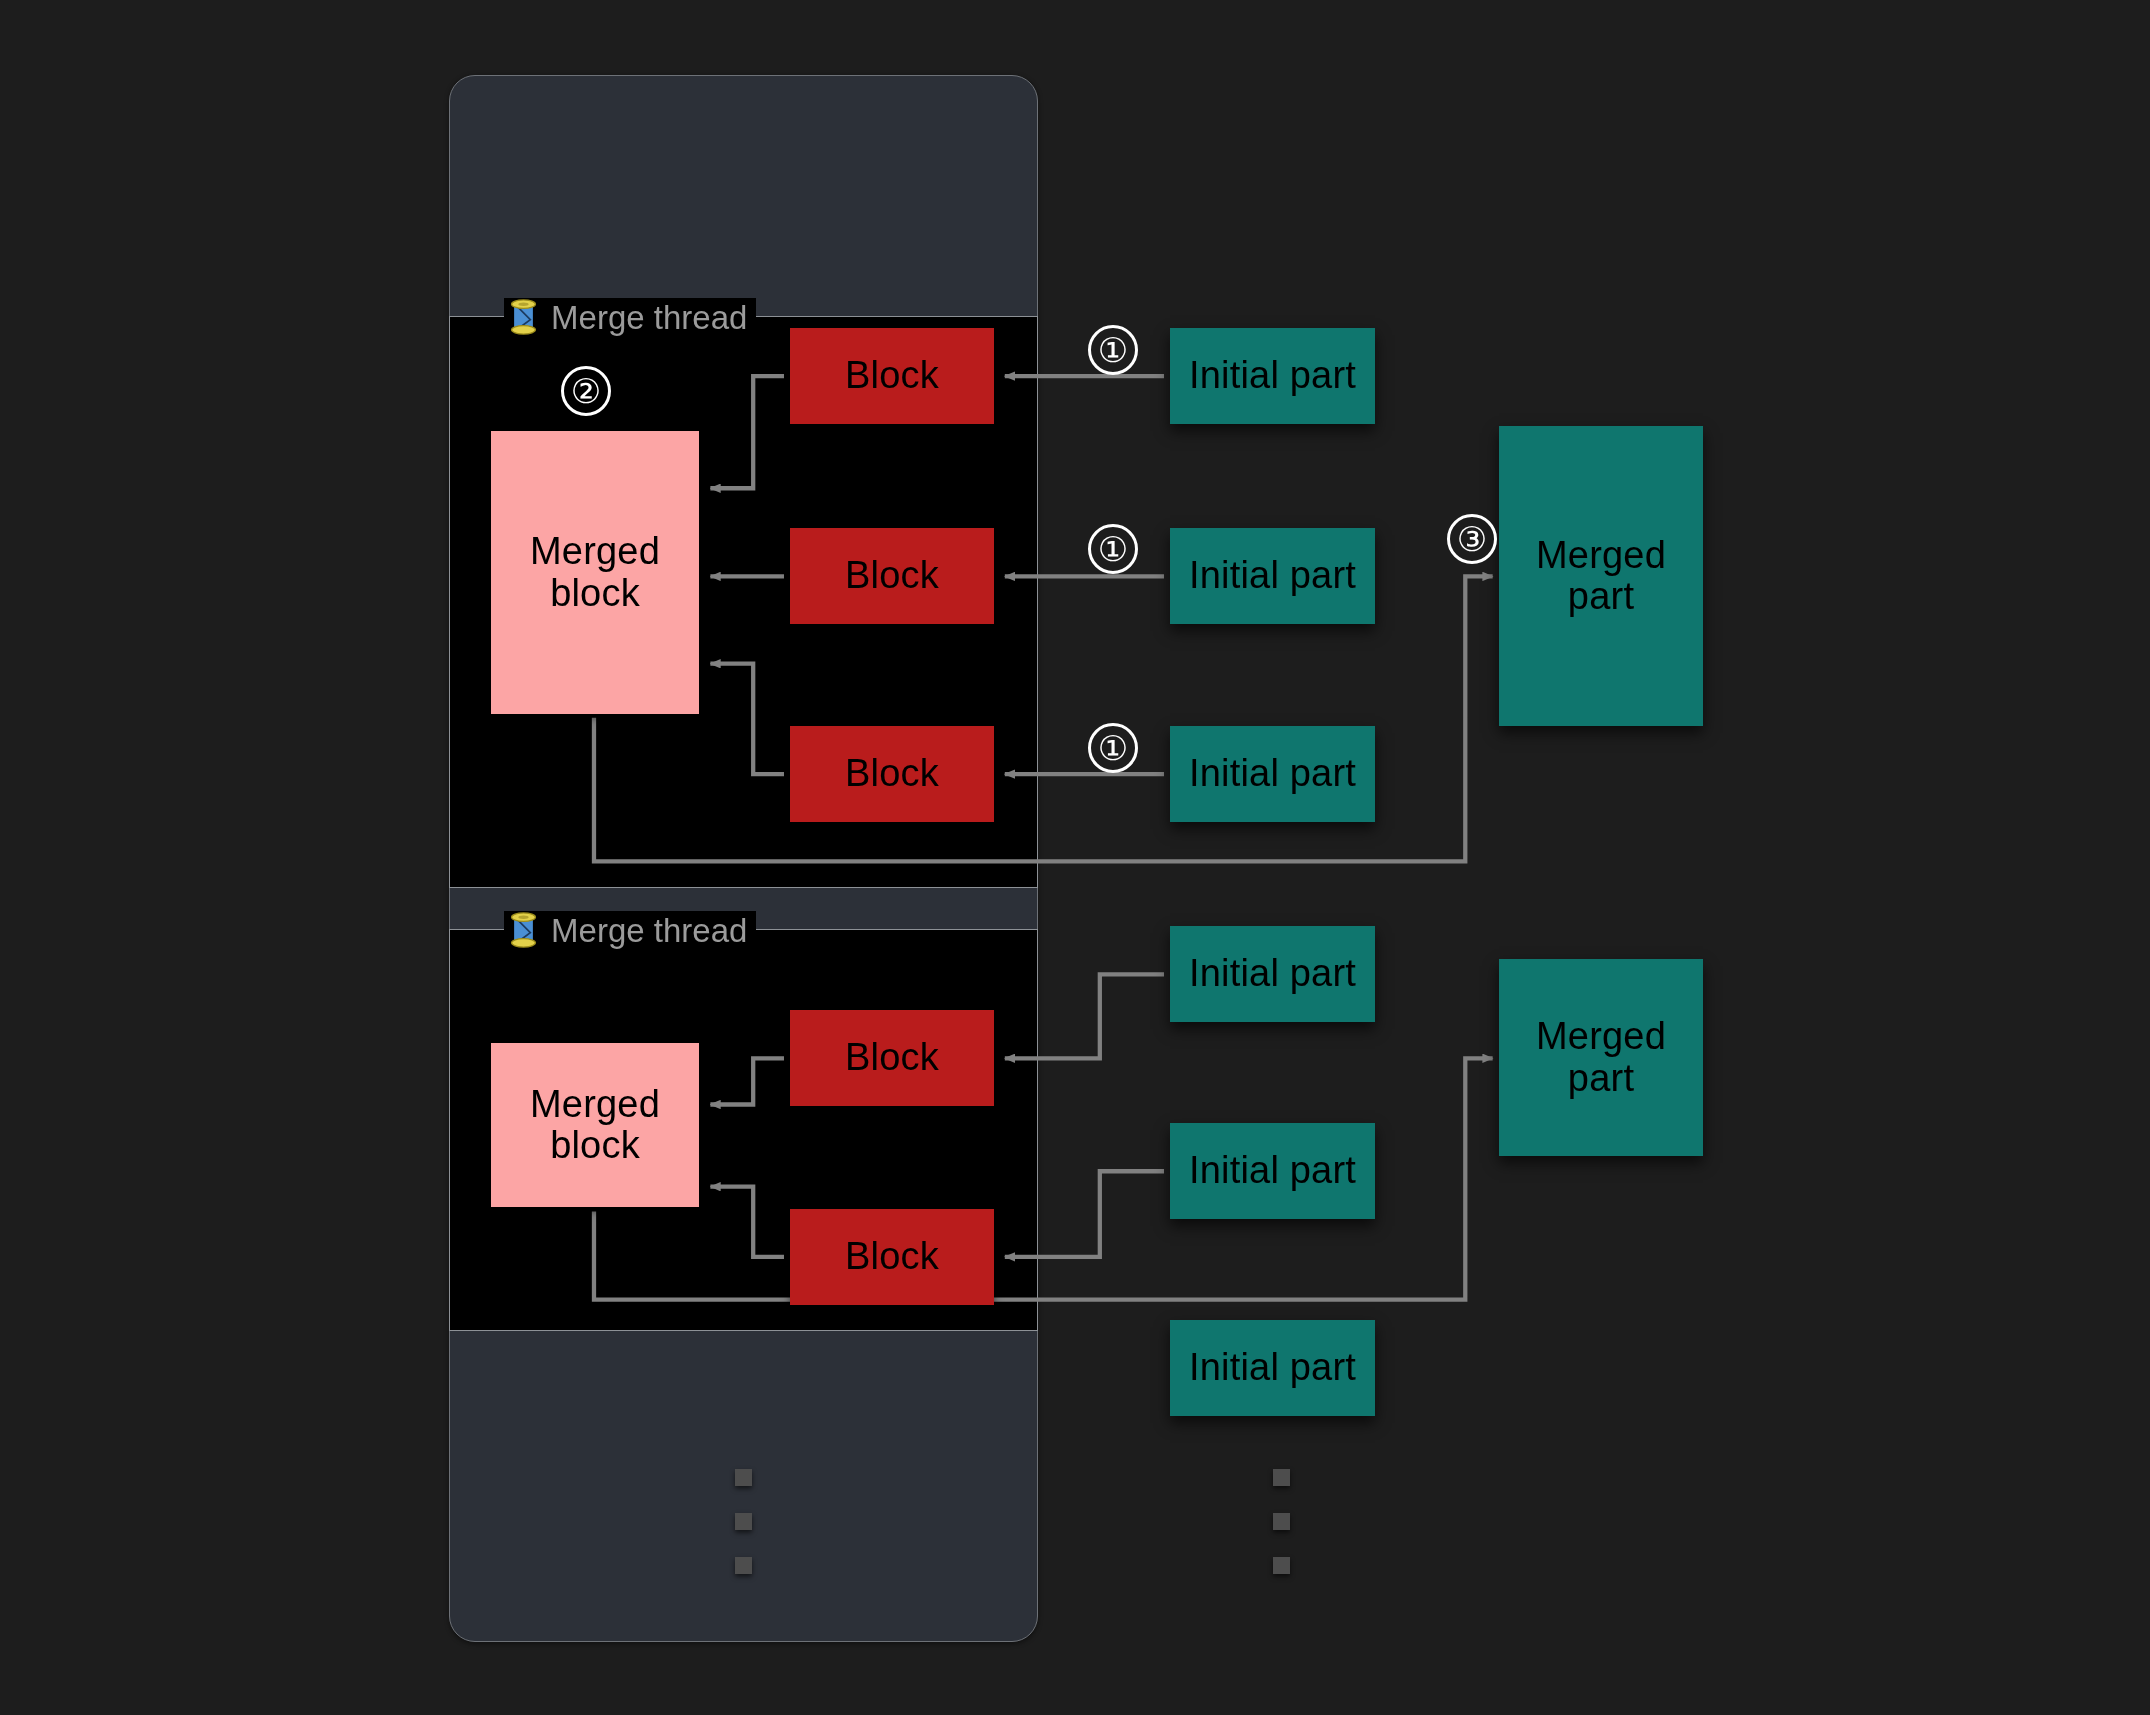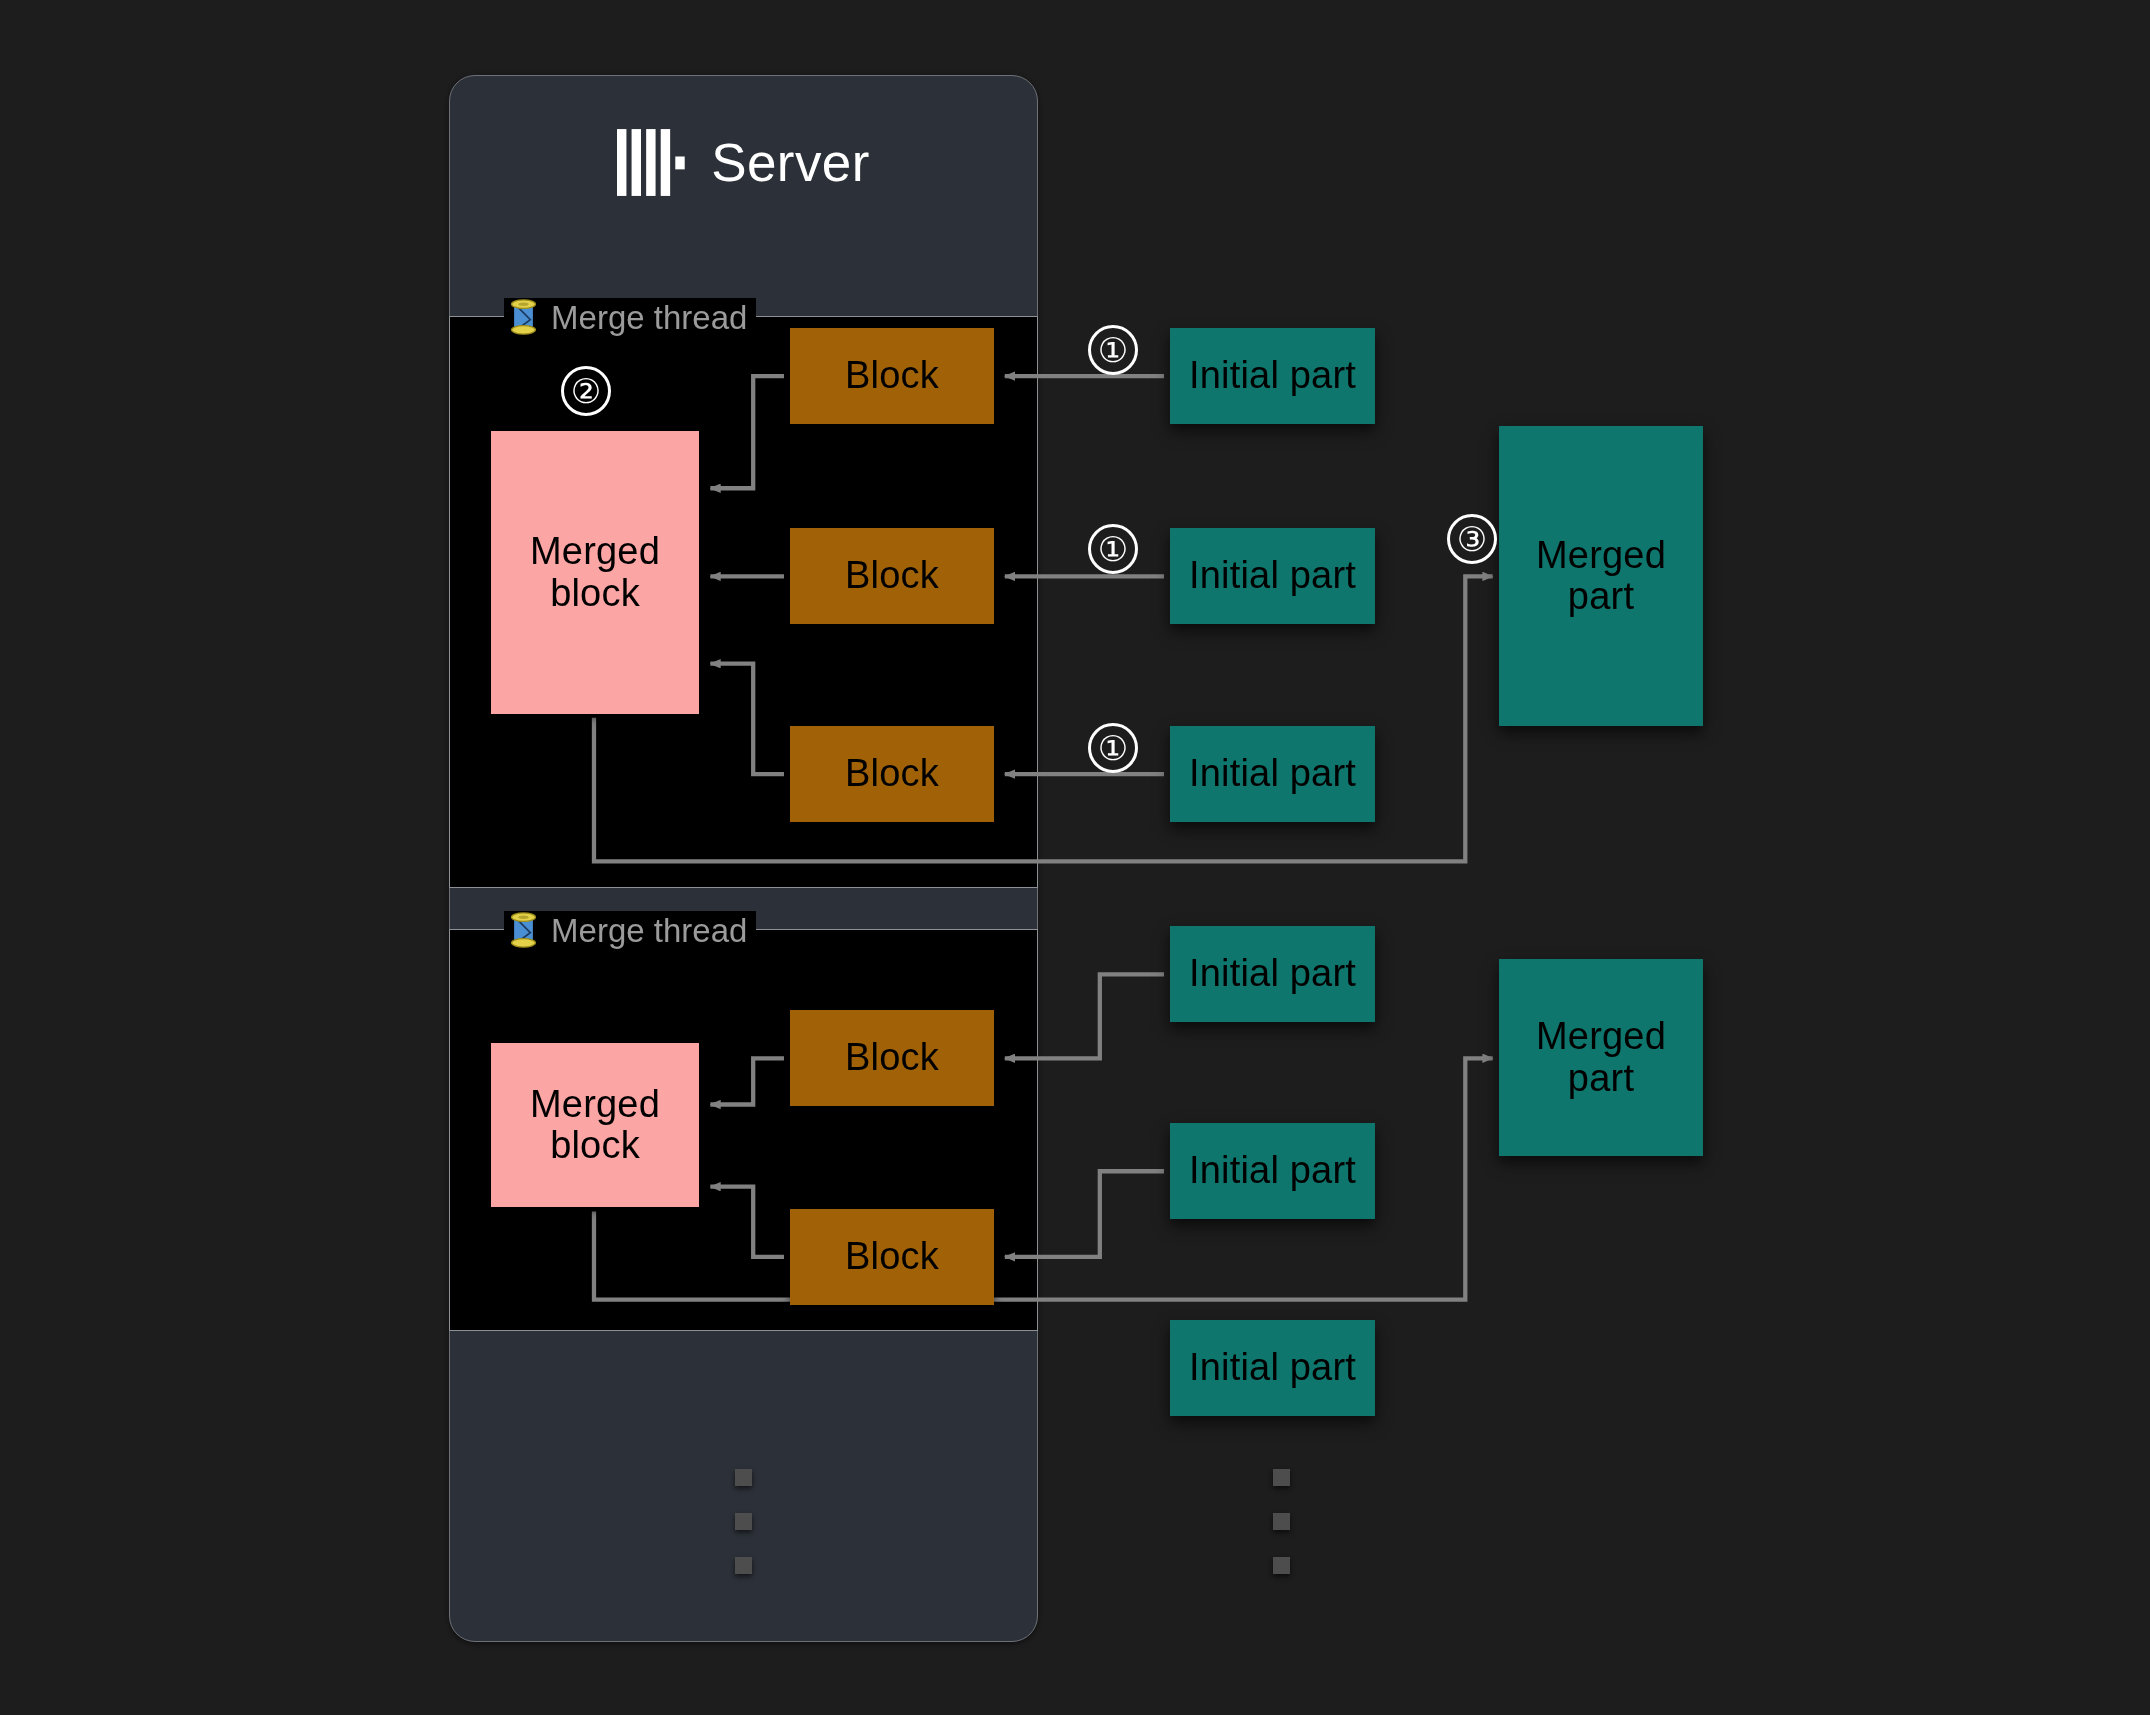--- a/index.html
+++ b/index.html
@@ -87,21 +87,21 @@
     display: flex;
     align-items: center;
     justify-content: center;
     text-align: center;
     color: #000000;
     font-size: 38px;
     line-height: 1.08;
     letter-spacing: 0.2px;
   }
   .box-block {
-    background: #a16207;
+    background: #b91c1c;
     box-shadow: 0 4.3px 7.7px rgba(0,0,0,.55);
   }
   .box-merged-block {
     background: #fca5a5;
     box-shadow: 0 4.3px 7.7px rgba(0,0,0,.55);
   }
   .box-part {
     background: #0f766e;
     box-shadow: 0 6.8px 13.7px rgba(0,0,0,.65);
   }
@@ -162,30 +162,20 @@
     pointer-events: none;
   }
 </style>
 </head>
 <body>
 
 <div id="stage">
 
   <div class="abs" id="server-card"></div>
 
-  <div class="abs" id="server-header">
-    <svg id="ch-logo" width="72" height="67" viewBox="0 0 84 78">
-      <rect x="0" y="0" width="11" height="78" fill="#ffffff"></rect>
-      <rect x="17" y="0" width="11" height="78" fill="#ffffff"></rect>
-      <rect x="34" y="0" width="11" height="78" fill="#ffffff"></rect>
-      <rect x="51" y="0" width="11" height="78" fill="#ffffff"></rect>
-      <rect x="68" y="32" width="11" height="15" fill="#ffffff"></rect>
-    </svg>
-    <span id="server-title">Server</span>
-  </div>
 
   <div class="abs merge-panel" id="merge-panel-1"></div>
   <div class="abs merge-panel" id="merge-panel-2"></div>
 
   <div class="abs merge-label" id="merge-label-1">
     <svg class="spool-icon" viewBox="0 0 34 42">
       <rect x="6" y="6" width="22" height="30" fill="#4a8fd4"></rect>
       <path d="M9 8 Q17 16 25 24 Q17 30 9 36" stroke="#1c3a5e" stroke-width="2" fill="none"></path>
       <ellipse cx="17" cy="6" rx="14" ry="5" fill="#e3d14a" stroke="#9c8c1a" stroke-width="1.5"></ellipse>
       <ellipse cx="17" cy="36" rx="14" ry="5" fill="#e3d14a" stroke="#9c8c1a" stroke-width="1.5"></ellipse>

